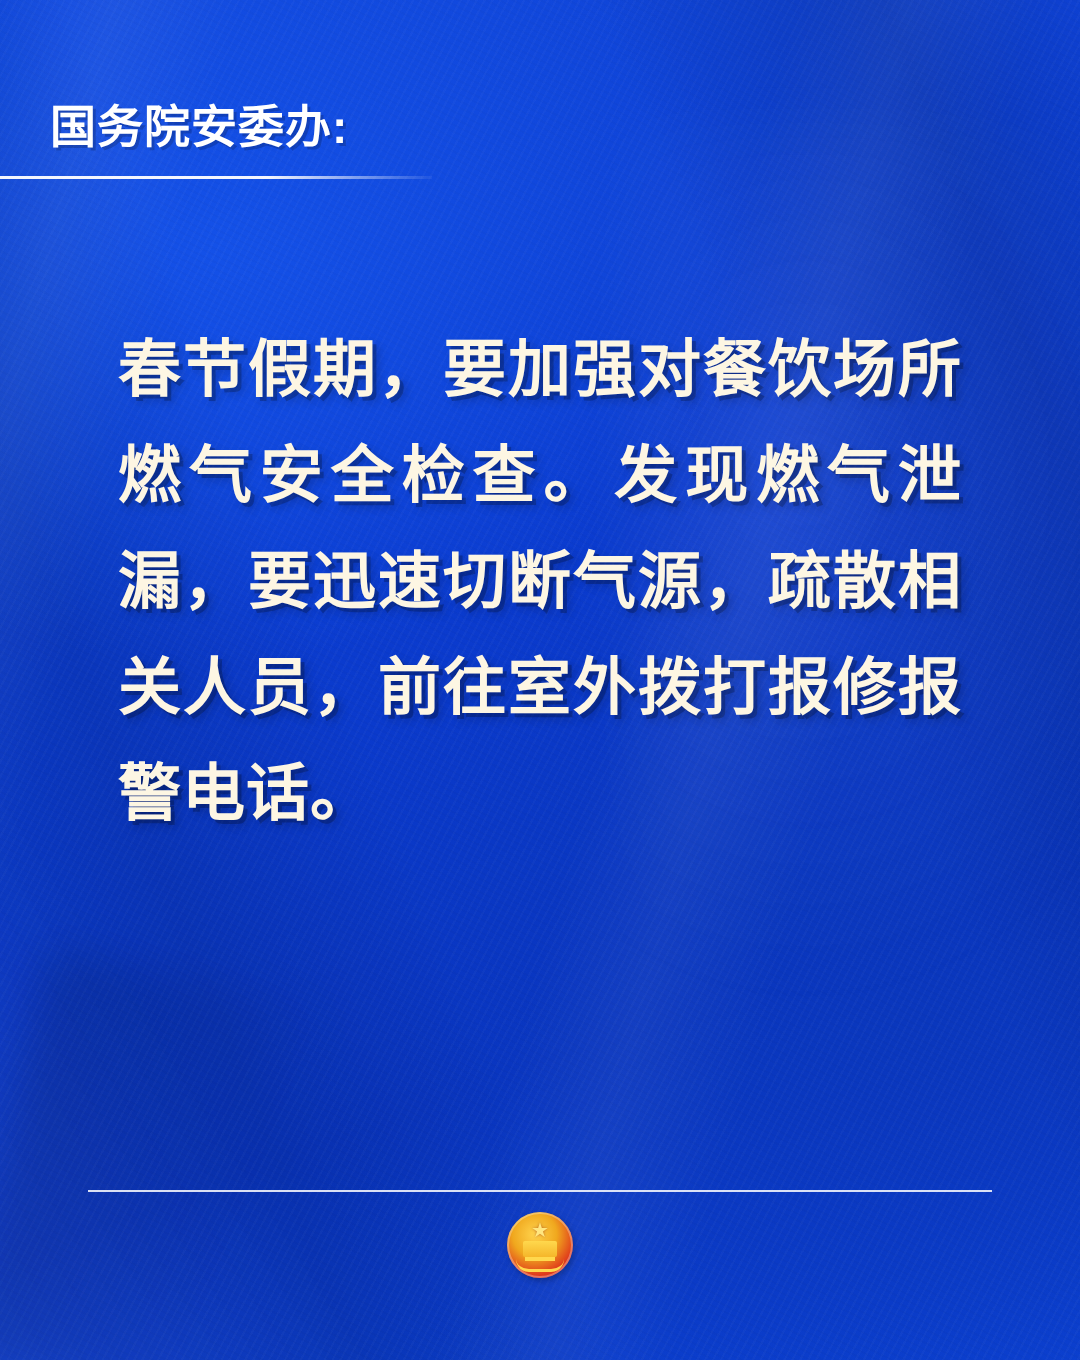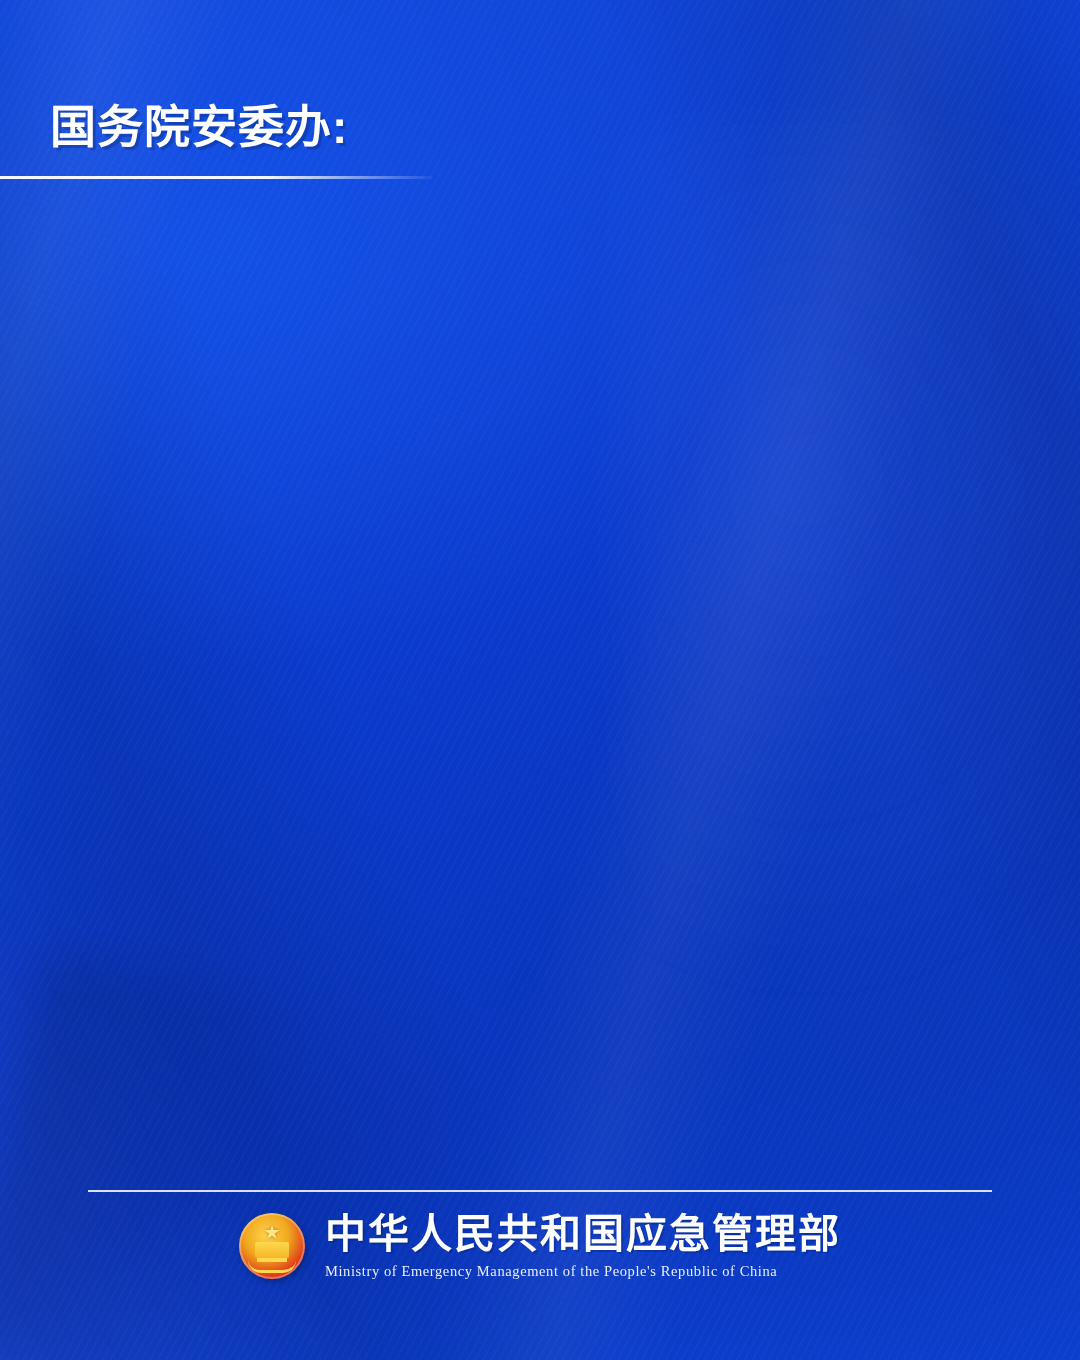--- a/index.html
+++ b/index.html
@@ -215,28 +215,27 @@
   <div class="sheen s3"></div>
   <div class="fold a"></div>
   <div class="fold b"></div>
   <div class="fold c"></div>
 
   <div class="header">
     <h1 class="header-title">国务院安委办:</h1>
     <div class="header-rule"></div>
   </div>
 
+  <div class="body-wrap">
+    <p class="body-text">春节假期，要加强对餐饮场所燃气安全检查。发现燃气泄漏，要迅速切断气源，疏散相关人员，前往室外拨打报修报警电话。</p>
+  </div>
 
   <div class="footer-rule"></div>
 
   <div class="footer">
     <div class="emblem">
       <span class="star">★</span>
       <span class="gate"></span>
       <span class="wheat"></span>
     </div>
-    <div class="footer-texts">
-      <div class="footer-cn">中华人民共和国应急管理部</div>
-      <div class="footer-en">Ministry of Emergency Management of the People's Republic of China</div>
-    </div>
   </div>
 
 </div>
 
 </body></html>

